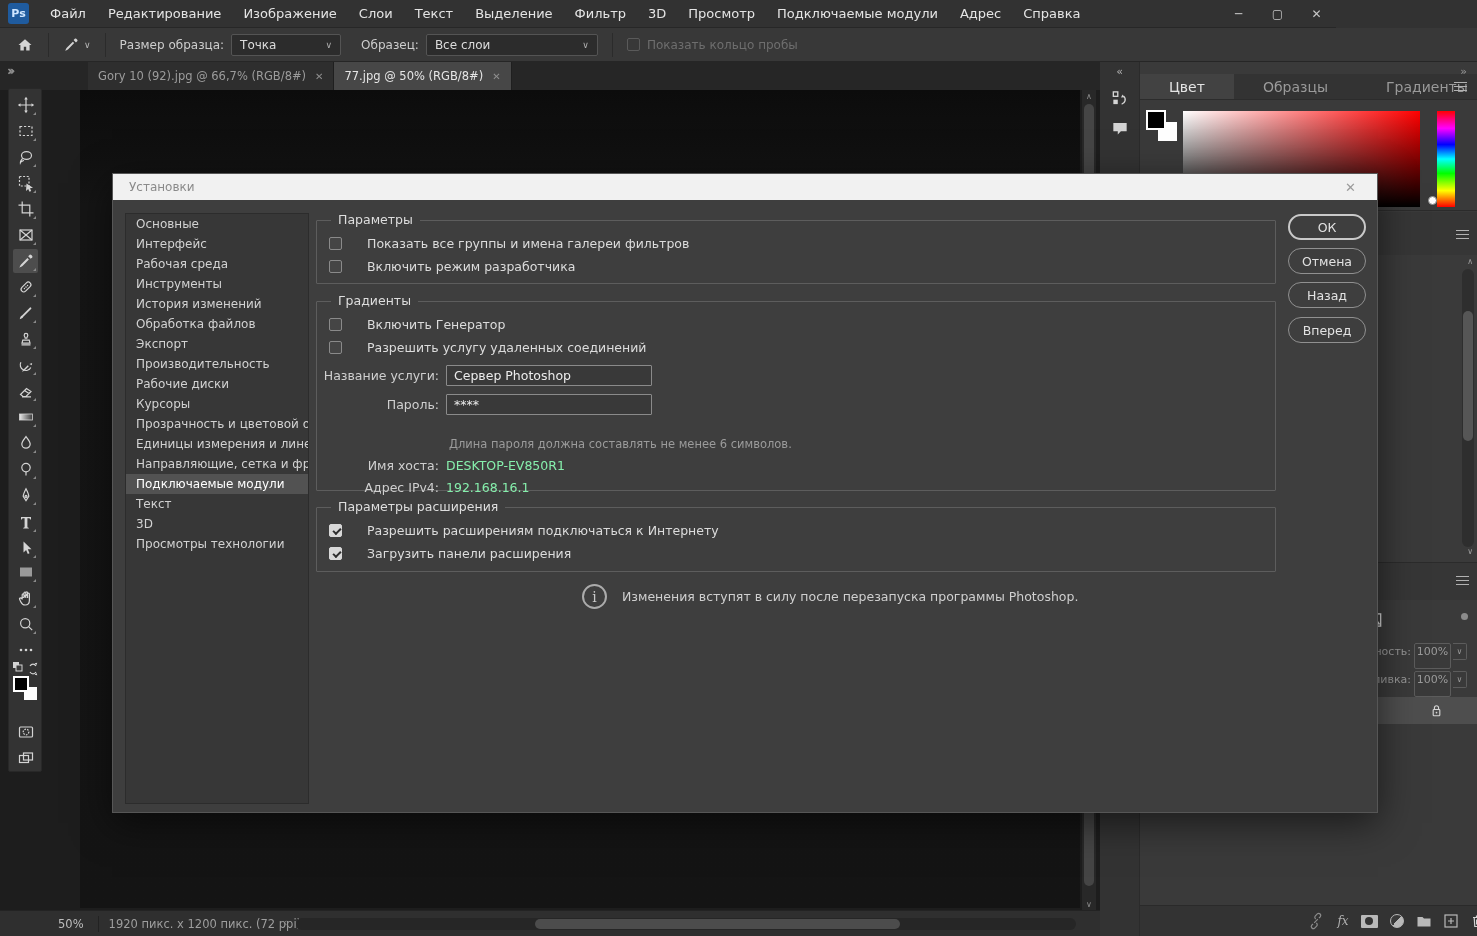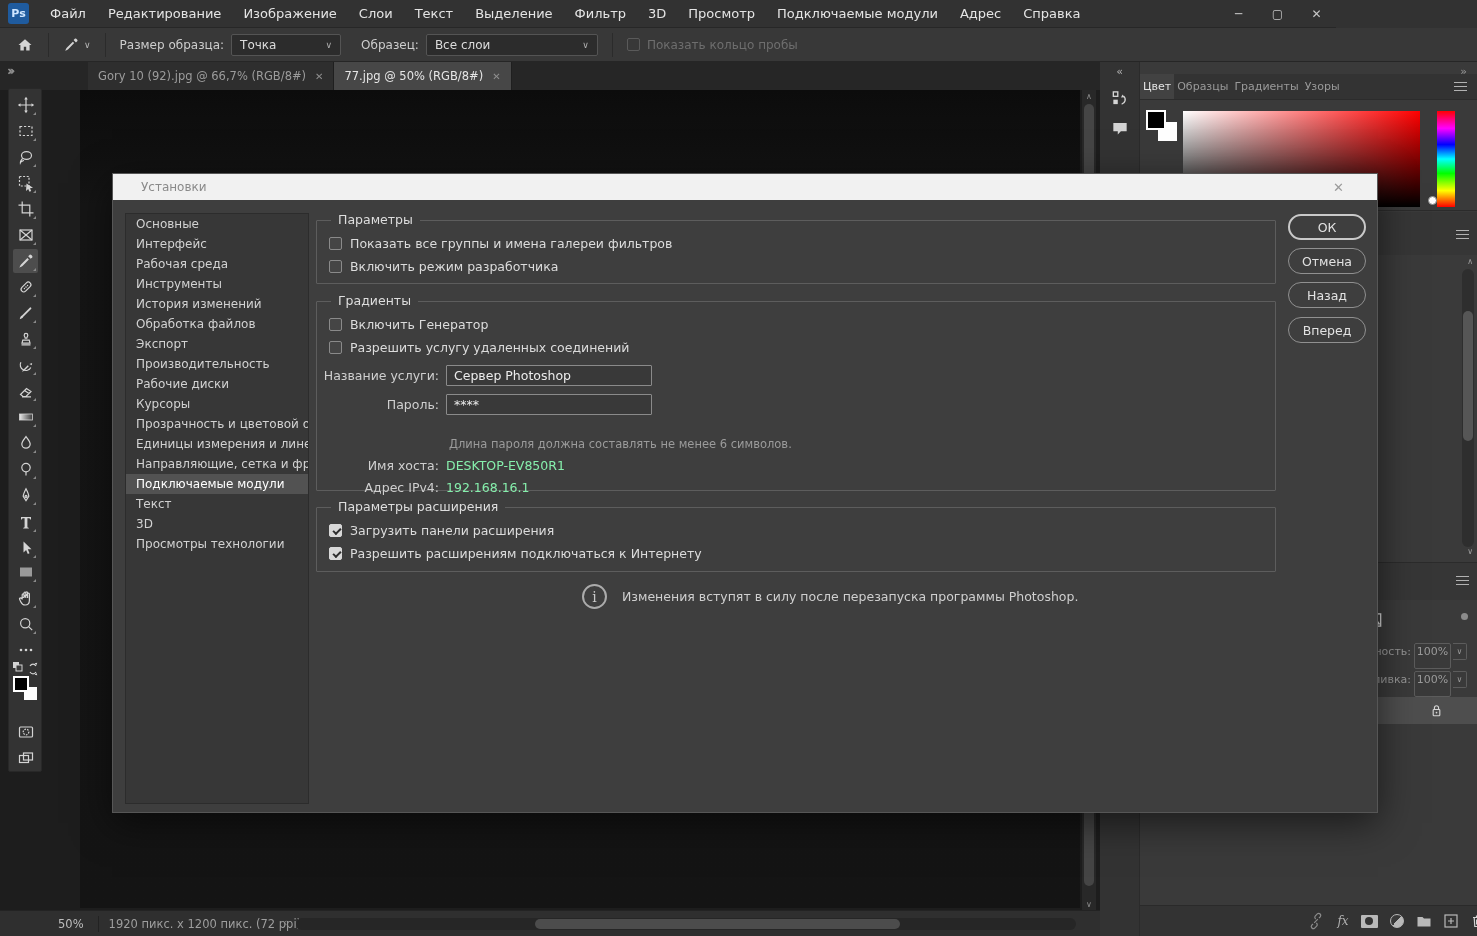--- a/index.html
+++ b/index.html
@@ -70,21 +70,21 @@
   .hscroll .thumb{position:absolute;left:239px;top:1px;width:365px;height:10px;background:#4c4c4c;border-radius:5px}
   .hs-left{position:absolute;left:283px;top:5px;color:#8f8f8f;font-size:11px}
 
   
   .dock{position:absolute;left:1100px;top:62px;width:377px;height:874px;background:#3a3a3a;z-index:2}
   .dcol{position:absolute;left:0;top:0;width:40px;height:874px;background:#333;border-right:1px solid #2b2b2b}
   .dcol .chev{position:absolute;left:0;right:0;top:3px;text-align:center;color:#b5b5b5;font-size:11px}
   .dcol-ic{position:absolute;left:10px;width:20px;height:20px}
   .dock .rchev{position:absolute;right:10px;top:3px;color:#9a9a9a;font-size:11px}
   .ptabs{position:absolute;left:40px;top:12px;right:0;height:26px;background:#333;display:flex;border-bottom:1px solid #2c2c2c}
-  .panel-tab{padding:0 3px;line-height:26px;font-size:11px;color:#9a9a9a;white-space:nowrap}
+  .panel-tab{padding:0 29px;line-height:26px;font-size:14px;color:#9a9a9a;white-space:nowrap}
   .panel-tab.active{background:#424242;color:#e4e4e4}
   .hamb{position:absolute;width:13px;height:9px;border-top:1.5px solid #b2b2b2;border-bottom:1.5px solid #b2b2b2}
   .hamb::after{content:"";position:absolute;left:0;right:0;top:2.5px;border-top:1.5px solid #b2b2b2}
   .colorpanel{position:absolute;left:40px;top:38px;right:0;height:110px;background:#3a3a3a}
   .cp-fg{position:absolute;left:6px;top:10px;width:20px;height:20px;background:#000;border:2px solid #fff;z-index:2}
   .cp-bg{position:absolute;left:18px;top:22px;width:19px;height:19px;background:#fff;z-index:1}
   .cp-field{position:absolute;left:43px;top:11px;width:237px;height:96px;background:linear-gradient(to bottom,rgba(0,0,0,0),#000),linear-gradient(to right,#fff,#f00)}
   .cp-hue{position:absolute;left:297px;top:11px;width:18px;height:96px;background:linear-gradient(#f00,#f0f 18%,#00f 35%,#0ff 50%,#0f0 65%,#ff0 83%,#f00)}
   .cp-marker{position:absolute;left:288px;top:96px;width:9px;height:9px;background:#fff;border-radius:50%;border:1px solid #888}
   .dline{position:absolute;left:40px;right:0;height:1px;background:#2b2b2b}
@@ -104,29 +104,29 @@
   .dock-bottom{position:absolute;left:40px;top:843px;right:0;height:31px;background:#333;border-top:1px solid #2a2a2a}
   .db-ic{position:absolute;top:6px;width:18px;height:18px;display:flex;align-items:center;justify-content:center}
   .fx-txt{font-size:12px;font-style:italic;color:#b0b0b0;font-family:"DejaVu Serif","Liberation Serif",serif}
   .mask-ic{width:17px;height:13px;background:#b9b9b9;border-radius:1px;position:relative}
   .mask-ic::after{content:"";position:absolute;left:4.5px;top:2.5px;width:8px;height:8px;border-radius:50%;background:#333}
   .adj-ic{width:14px;height:14px;border-radius:50%;border:1px solid #b9b9b9;background:linear-gradient(135deg,#3a3a3a 50%,#b9b9b9 50%)}
   .dot-badge{position:absolute;left:321px;top:6px;width:7px;height:7px;border-radius:50%;background:#8b8b8b}
 
   
   .dialog{position:absolute;left:112px;top:173px;width:1266px;height:640px;z-index:20;border:1px solid #565656;box-shadow:0 10px 36px rgba(0,0,0,.55);background:#3e3e3e}
-  .dlg-title{height:26px;background:#f1f1f1;display:flex;align-items:center;padding:0 28px;font-size:12px;color:#8a8a8a}
+  .dlg-title{height:26px;background:#f1f1f1;display:flex;align-items:center;padding:0 16px;font-size:12px;color:#8a8a8a}
   .dlg-close{margin-left:auto;color:#9a9a9a;font-size:13px;padding:0 5px}
   .dlg-body{position:relative;height:612px;font-size:12.5px}
   .side{position:absolute;left:12px;top:13px;width:184px;height:591px;background:#373737;border:1px solid #2c2c2c;overflow:hidden}
   .side-item{padding:2px 10px;height:20px;line-height:17px;font-size:12px;color:#d2d2d2;white-space:nowrap}
   .side-item.selected{background:#525252;color:#fff}
   .group{position:absolute;left:203px;width:960px;border:1px solid #5d5d5d;border-radius:1px}
   .gtitle{position:absolute;top:-9px;left:14px;background:#3e3e3e;padding:0 7px;color:#dedede}
-  .cbrow{display:flex;align-items:center;gap:8px;height:23px;padding-left:12px;color:#dcdcdc}
+  .cbrow{display:flex;align-items:center;gap:25px;height:23px;padding-left:12px;color:#dcdcdc}
   .g1{top:20px;height:64px}.g1 .cbwrap{padding-top:11px}
   .g2{top:101px;height:190px}.g2 .cbwrap{padding-top:11px}
   .g3{top:307px;height:65px}.g3 .cbwrap{padding-top:11px}
   .frow{display:flex;align-items:center;height:26px;margin-top:3px}
   .flabel{flex:0 0 122px;text-align:right;margin-right:7px;color:#cfcfcf;white-space:nowrap}
   .ffield{width:206px;height:21px;background:#393939;border:1px solid #8a8a8a;border-radius:1px;display:flex;align-items:center;padding:0 7px;color:#ececec}
   .fhint{margin-left:132px;margin-top:20px;font-size:11.5px;color:#9b9b9b}
   .irow{display:flex;height:22px;align-items:center}
   .ival{color:#86efac}
   .inforow{position:absolute;left:469px;top:384px;display:flex;align-items:center;gap:15px;color:#cfcfcf}
@@ -575,25 +575,25 @@
           <span class="flabel">Адрес IPv4:</span>
           <span class="ival">192.168.16.1</span>
         </div>
       </div>
 
       <div class="group g3">
         <span class="gtitle">Параметры расширения</span>
         <div class="cbwrap">
             <label class="cbrow">
               <span class="cb on"></span>
-              <span>Загрузить панели расширения</span>
+              <span>Разрешить расширениям подключаться к Интернету</span>
             </label>
             <label class="cbrow">
               <span class="cb on"></span>
-              <span>Разрешить расширениям подключаться к Интернету</span>
+              <span>Загрузить панели расширения</span>
             </label>
           </div>
       </div>
 
       <div class="inforow">
         <span class="info-i">i</span>
         <span>Изменения вступят в силу после перезапуска программы Photoshop.</span>
       </div>
 
       <div>

